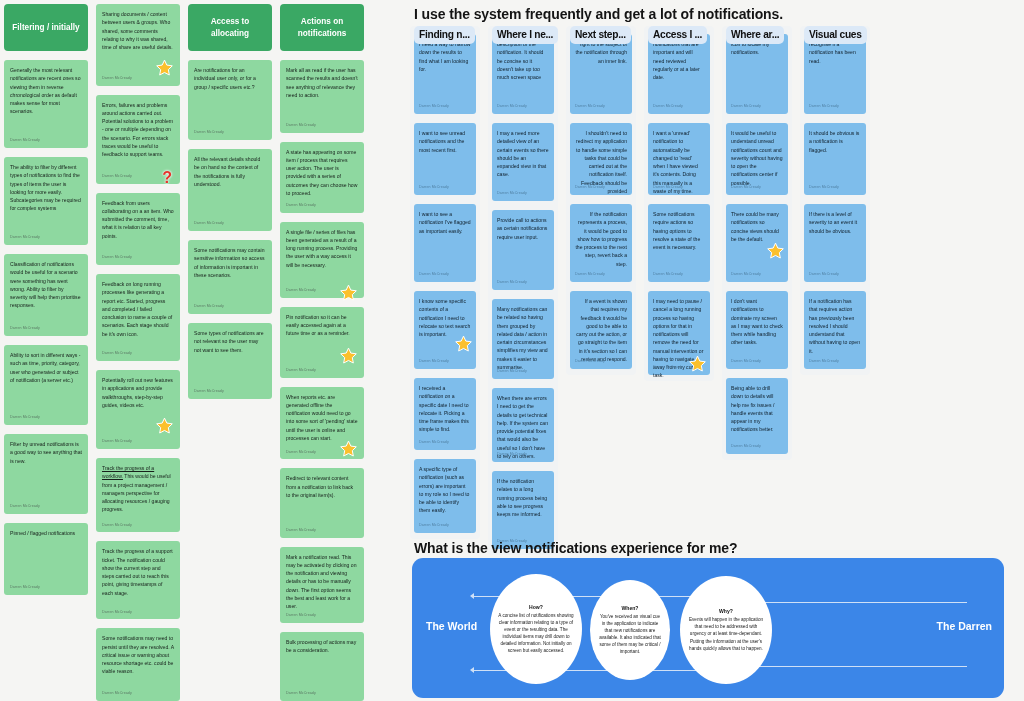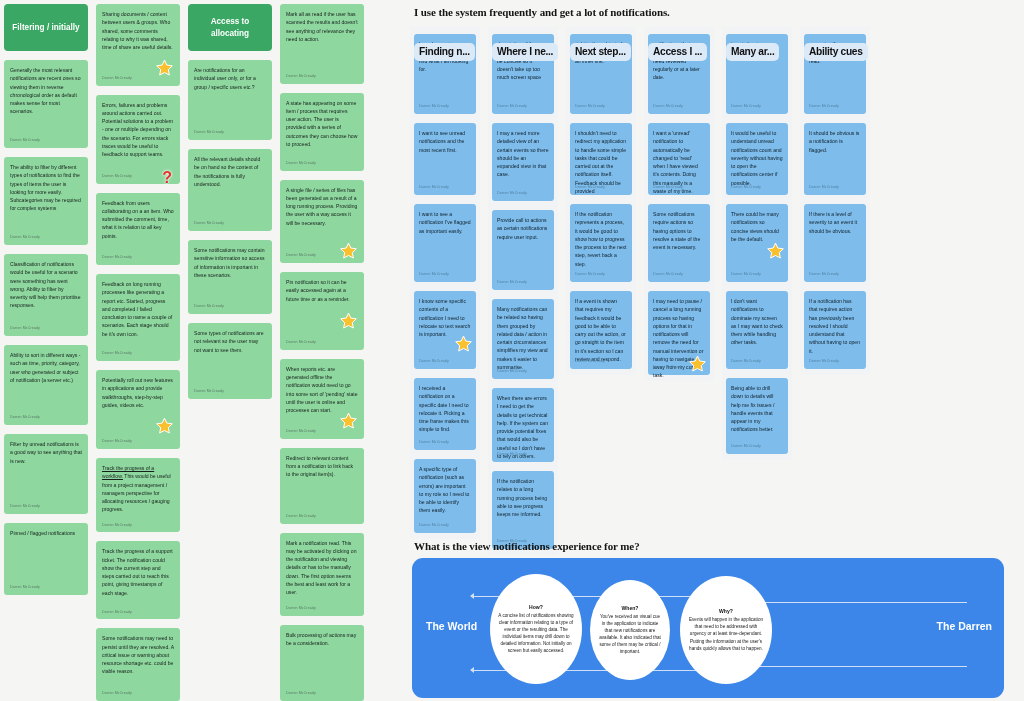--- a/index.html
+++ b/index.html
@@ -74,26 +74,25 @@
   }
 
   
   #right-panel {
     position: absolute;
     left: 380px; top: 0;
     width: 644px;
     height: 701px;
   }
   .section-title {
-    font-size: 11px;
+    font-size: 14px;
     font-weight: bold;
     color: #141414;
     letter-spacing: -0.1px;
     padding: 6px 0 0 34px;
-    font-family: Liberation Serif, serif;
   }
 
   
   #blue-board {
     position: absolute;
     left: 30px; top: 26px;
     width: 600px;
     display: flex;
     gap: 8px;
   }
@@ -113,21 +112,20 @@
     border-radius: 5px;
     color: #111;
     font-size: 10.2px;
     font-weight: bold;
     letter-spacing: -0.3px;
     padding: 3px 5px 4px 5px;
     white-space: nowrap;
     overflow: hidden;
     max-width: 70px;
     z-index: 5;
-    margin-top: 17px;
   }
   .b-colwrap { position: relative; }
   .b-card {
     background: #7ebdeb;
     border-radius: 3px;
     position: relative;
     padding: 6px 5px 12px 5px;
     font-size: 5.1px;
     line-height: 1.62;
     color: #10202c;
@@ -270,20 +268,21 @@
       <div class="g-card" style="height: 74px;">
         <div class="body">Some notifications may contain sensitive information so access of information is important in these scenarios.</div>
         <div class="author">Darren McCready</div>
       </div>
       <div class="g-card" style="height: 76px;">
         <div class="body">Some types of notifications are not relevant so the user may not want to see them.</div>
         <div class="author">Darren McCready</div>
       </div>
     </div>
     <div class="g-col">
+      <div class="g-header">Actions on notifications</div>
       <div class="g-card" style="height: 82px;">
         <div class="body">Mark all as read if the user has scanned the results and doesn't see anything of relevance they need to action.</div>
         <div class="author">Darren McCready</div>
       </div>
       <div class="g-card" style="height: 80px;">
         <div class="body">A state has appearing on some item / process that requires user action. The user is provided with a series of outcomes they can choose how to proceed.</div>
         <div class="author">Darren McCready</div>
       </div>
       <div class="g-card" style="height: 86px;">
         <div class="body">A single file / series of files has been generated as a result of a long running process. Providing the user with a way access it will be necessary.</div>
@@ -378,21 +377,21 @@
             <div>When there are errors I need to get the details to get technical help. If the system can provide potential fixes that would also be useful so I don't have to rely on others.</div>
             <div class="author">Darren McCready</div>
           </div>
           <div class="b-card" style="height: 78px;">
             <div>If the notification relates to a long running process being able to see progress keeps me informed.</div>
             <div class="author">Darren McCready</div>
           </div>
         </div>
         <div class="b-header">Where I ne...</div>
       </div>
-      <div class="b-colwrap" style="width: 70px;">
+      <div class="b-colwrap" style="width: 70px; text-align: right;">
         <div class="b-col-inner" style="padding-top: 8px;">
           <div class="b-card" style="height: 80px;">
             <div>right to the subject of the notification through an inner link.</div>
             <div class="author">Darren McCready</div>
           </div>
           <div class="b-card" style="height: 72px;">
             <div>I shouldn't need to redirect my application to handle some simple tasks that could be carried out at the notification itself. Feedback should be provided</div>
             <div class="author">Darren McCready</div>
           </div>
           <div class="b-card" style="height: 78px;">
@@ -449,42 +448,42 @@
           </div>
           <div class="b-card" style="height: 78px;">
             <div>I don't want notifications to dominate my screen as I may want to check them while handling other tasks.</div>
             <div class="author">Darren McCready</div>
           </div>
           <div class="b-card" style="height: 76px;">
             <div>Being able to drill down to details will help me fix issues / handle events that appear in my notifications better.</div>
             <div class="author">Darren McCready</div>
           </div>
         </div>
-        <div class="b-header">Many ar...</div>
+        <div class="b-header">Where ar...</div>
       </div>
       <div class="b-colwrap" style="width: 70px;">
         <div class="b-col-inner" style="padding-top: 8px;">
           <div class="b-card" style="height: 80px;">
             <div>recognise if a notification has been read.</div>
             <div class="author">Darren McCready</div>
           </div>
           <div class="b-card" style="height: 72px;">
             <div>It should be obvious is a notification is flagged.</div>
             <div class="author">Darren McCready</div>
           </div>
           <div class="b-card" style="height: 78px;">
             <div>If there is a level of severity to an event it should be obvious.</div>
             <div class="author">Darren McCready</div>
           </div>
           <div class="b-card" style="height: 78px;">
             <div>If a notification has that requires action has previously been resolved I should understand that without having to open it.</div>
             <div class="author">Darren McCready</div>
           </div>
         </div>
-        <div class="b-header">Ability cues</div>
+        <div class="b-header">Visual cues</div>
       </div>
     </div>
 
   <div id="venn-section">
     <div class="section-title">What is the view notifications experience for me?</div>
     <div id="venn-box">
       <div class="venn-side-label" id="label-world">The World</div>
       <div class="venn-side-label" id="label-person">The Darren</div>
 
       <div class="v-line" style="left:62px;top:38px;width:230px;"></div>

